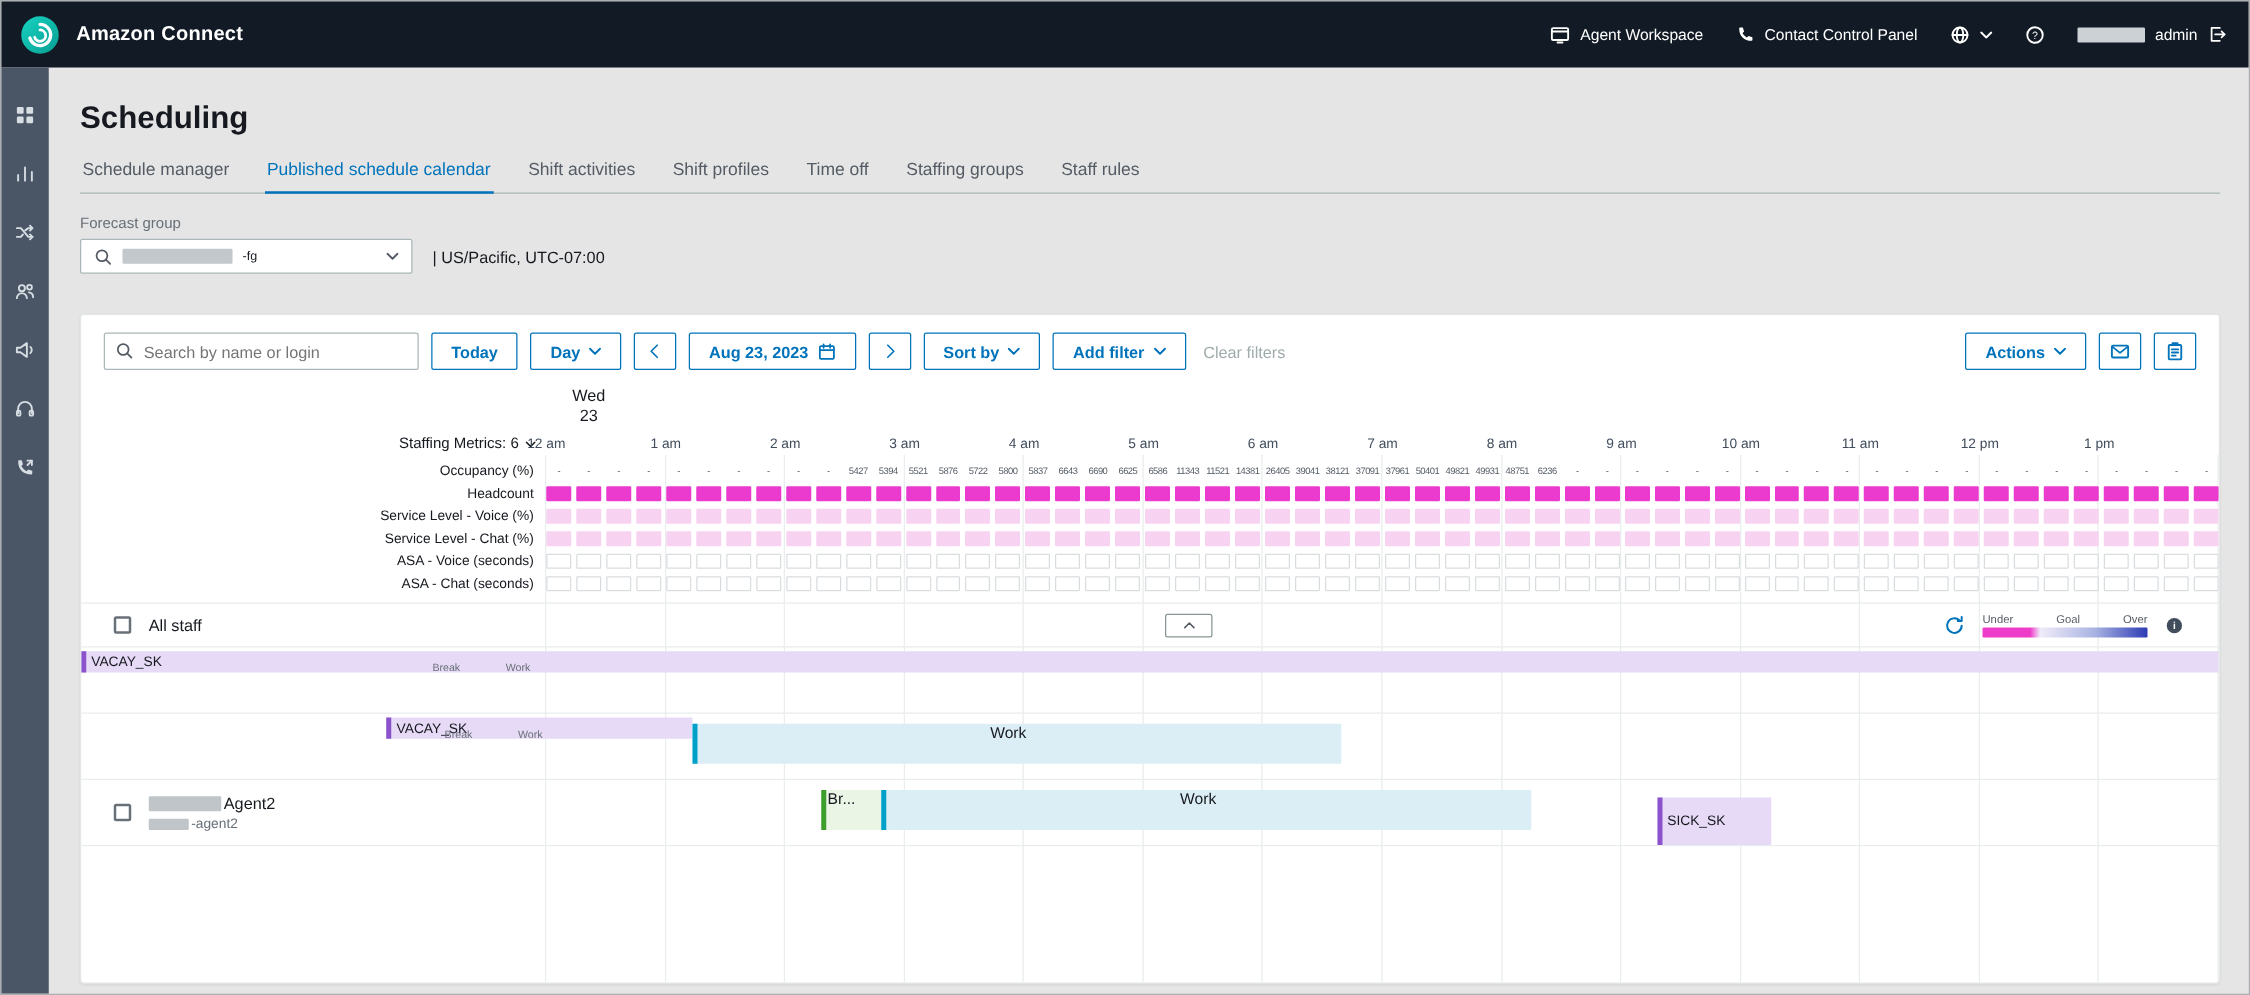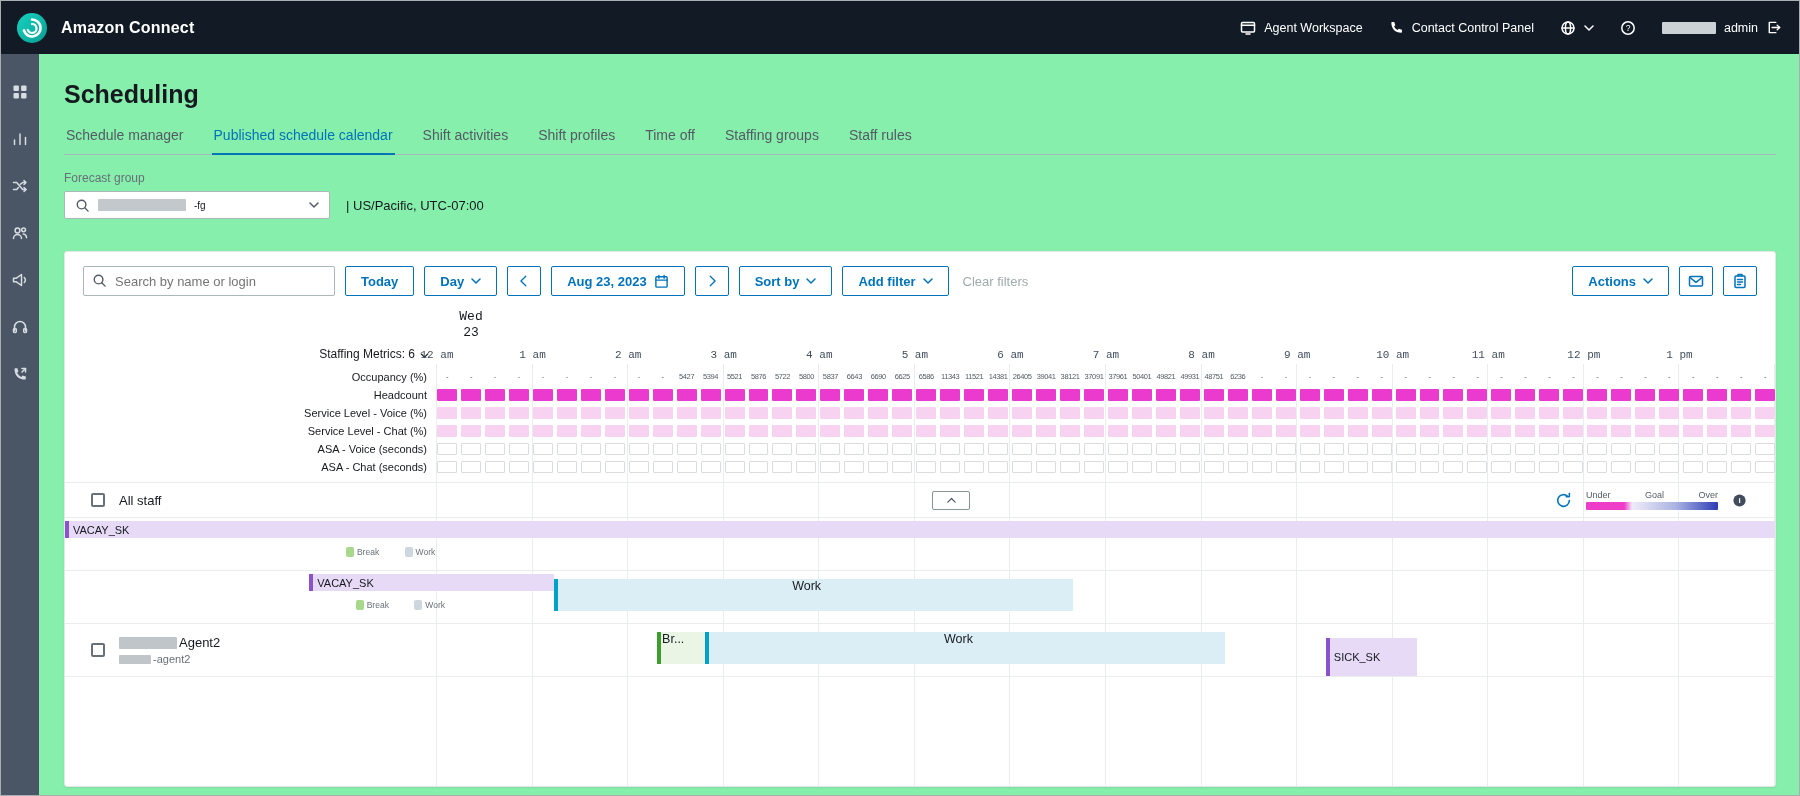--- a/index.html
+++ b/index.html
@@ -1,18 +1,18 @@
 <!DOCTYPE html>
 <html><head>
 <meta charset="utf-8">
 <style>
   *{box-sizing:border-box;margin:0;padding:0;}
   body{font-family:"Liberation Sans",sans-serif;background:#fff;width:1800px;height:796px;}
   [data-interactable="true"]{cursor:pointer;}
-  .screen{width:1800px;height:796px;border:1px solid #a9aeb3;display:flex;flex-direction:column;overflow:hidden;background:#86efac;justify-content:flex-end;}
+  .screen{width:1800px;height:796px;border:1px solid #a9aeb3;display:flex;flex-direction:column;overflow:hidden;background:#e5e5e5;justify-content:flex-end;}
 
   
   .topbar{height:53px;background:#121b25;display:flex;align-items:center;padding:0 18px 0 14px;color:#fff;flex:none;}
   .logo-wrap{width:34px;height:34px;margin-right:12px;display:flex;align-items:center;justify-content:center;}
   .app-title{font-size:16px;font-weight:700;letter-spacing:.2px;}
   .tb-right{margin-left:auto;display:flex;align-items:center;gap:26px;}
   .tb-item{display:flex;align-items:center;gap:8px;font-size:12.5px;color:#fff;}
   .icon{display:inline-flex;align-items:center;justify-content:center;}
   .icon svg{display:block;}
 
@@ -53,21 +53,21 @@
   .btn.icon-btn{width:34px;padding:0;}
   .link-disabled{font-size:13px;color:#9fabac;margin-left:4px;}
   .tb-spacer{flex:1;}
 
   
   .cal{flex:1;min-height:0;position:relative;display:flex;flex-direction:column;}
   .gridlayer{position:absolute;left:372px;right:0;top:56px;bottom:0;z-index:0;pointer-events:none;}
   .gl-line{position:absolute;top:0;bottom:0;width:1px;background:#eaeded;}
   .cal-row{display:flex;position:relative;z-index:1;flex:none;}
   .cal-left{width:372px;flex:none;}
-  .cal-right{flex:1;position:relative;min-width:0;font-family:Liberation Mono, monospace;}
+  .cal-right{flex:1;position:relative;min-width:0;}
   .day-head{height:34px;}
   .day-block{position:absolute;left:12px;top:1px;width:44px;text-align:center;font-size:13px;color:#16191f;line-height:16px;}
   .hours-row{height:22px;}
   .sm-label{display:flex;align-items:flex-end;justify-content:flex-end;gap:5px;height:100%;padding:0 8px 3px 0;font-size:12px;color:#16191f;}
   .sm-label .icon{margin-bottom:3px;color:#16191f;}
   .hour-label{position:absolute;bottom:3px;transform:translateX(-50%);font-size:11px;color:#414d5c;white-space:nowrap;}
 
   .metrics{padding:4px 0 6px;position:relative;z-index:1;}
   .mrow{display:flex;align-items:center;height:18px;}
   .mlabel{width:372px;flex:none;text-align:right;padding-right:10px;font-size:11px;color:#16191f;white-space:nowrap;}
@@ -99,21 +99,21 @@
   .agent-login{font-size:11px;color:#687078;display:flex;align-items:center;gap:2px;}
   .agent-right{flex:1;position:relative;min-width:0;}
 
   .bar{position:absolute;display:flex;align-items:center;overflow:hidden;white-space:nowrap;color:#16191f;}
   .bar.timeoff{background:#e7daf6;border-left:4px solid #8b52cc;font-size:11px;padding-left:4px;}
   .bar.work{background:#dceef5;border-left:4px solid #00a1c9;font-size:12.5px;padding-left:6px;}
   .bar.breakbar{background:#eaf5e6;border-left:4px solid #3d9e2d;font-size:12.5px;padding-left:4px;}
   .bar.top{top:3px;height:17px;}
   .bar.main{top:8px;height:32px;}
   .bar.mid{top:14px;height:38px;}
-  .chip{position:absolute;top:28px;height:11px;display:flex;align-items:center;gap:3px;font-size:8.5px;color:#687078;white-space:nowrap;}
+  .chip{position:absolute;top:8px;height:11px;display:flex;align-items:center;gap:3px;font-size:8.5px;color:#687078;white-space:nowrap;flex-direction:column;}
   .chip .sw{width:8px;height:10px;border-radius:2px;}
   .chip.break .sw{background:#a8d88c;}
   .chip.work .sw{background:#cdd7dd;}
   .cal-fill{flex:1;position:relative;z-index:1;}
 </style>
 </head>
 <body>
 
 <div class="screen" data-interactable="false">
 

